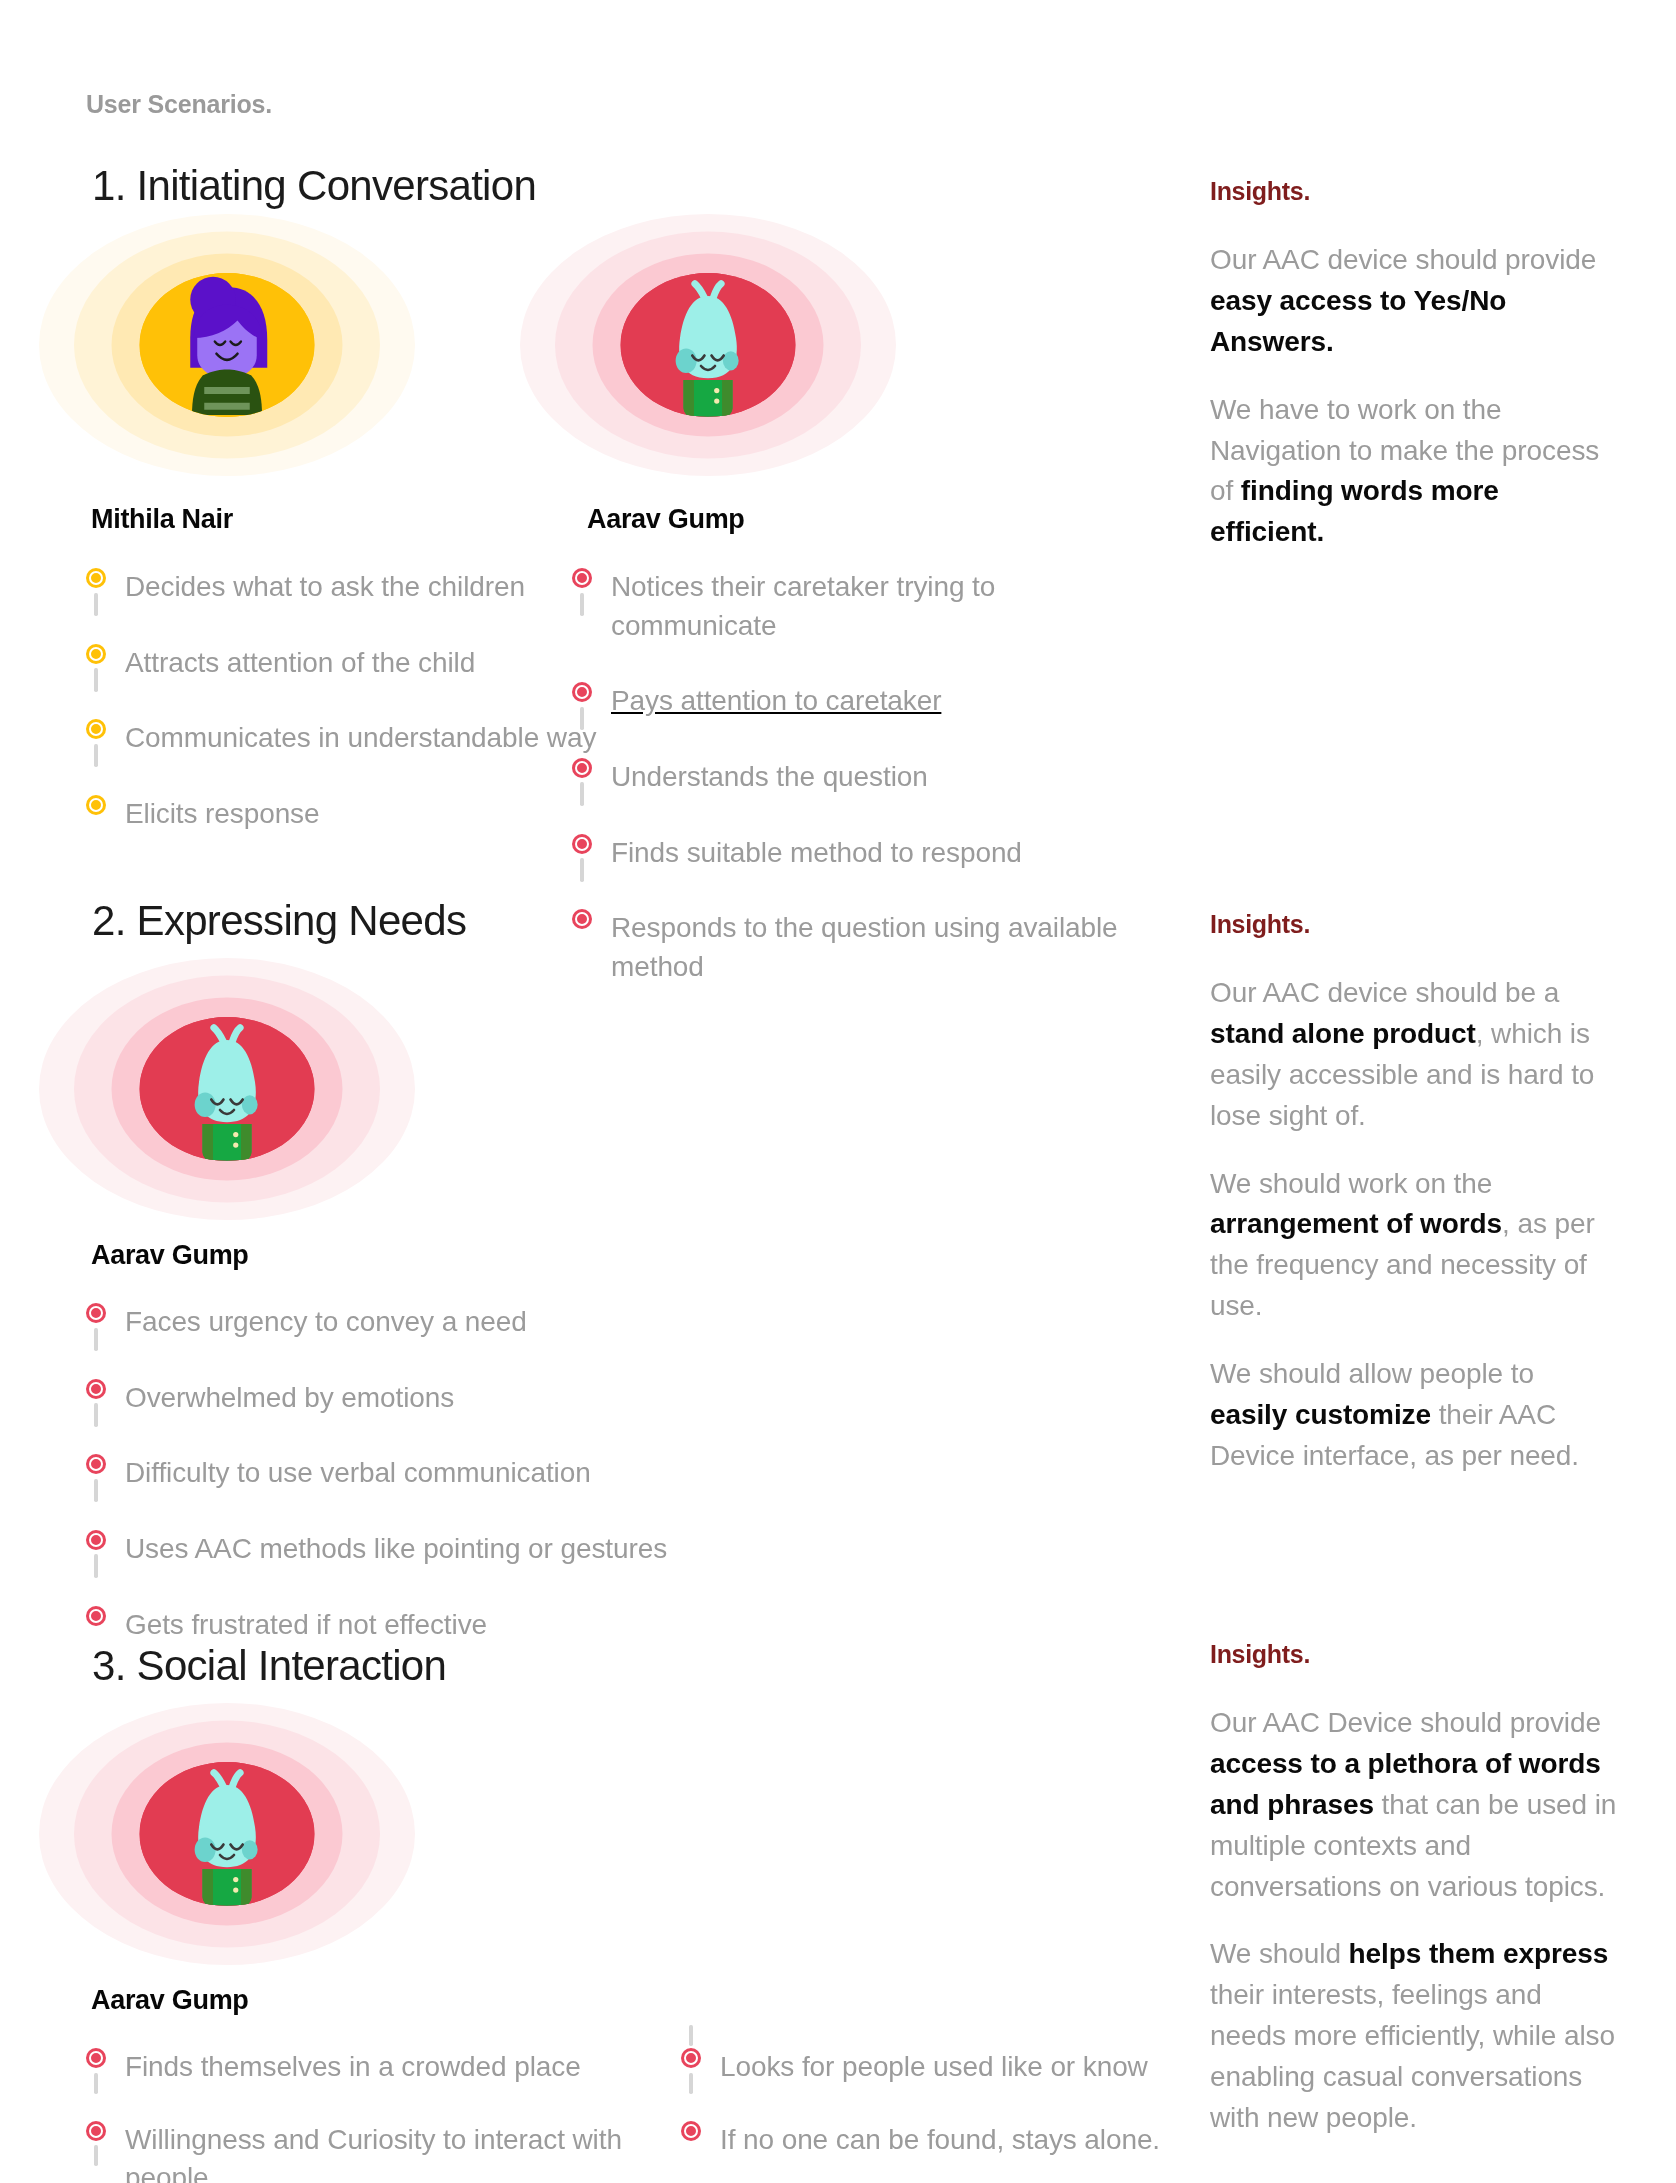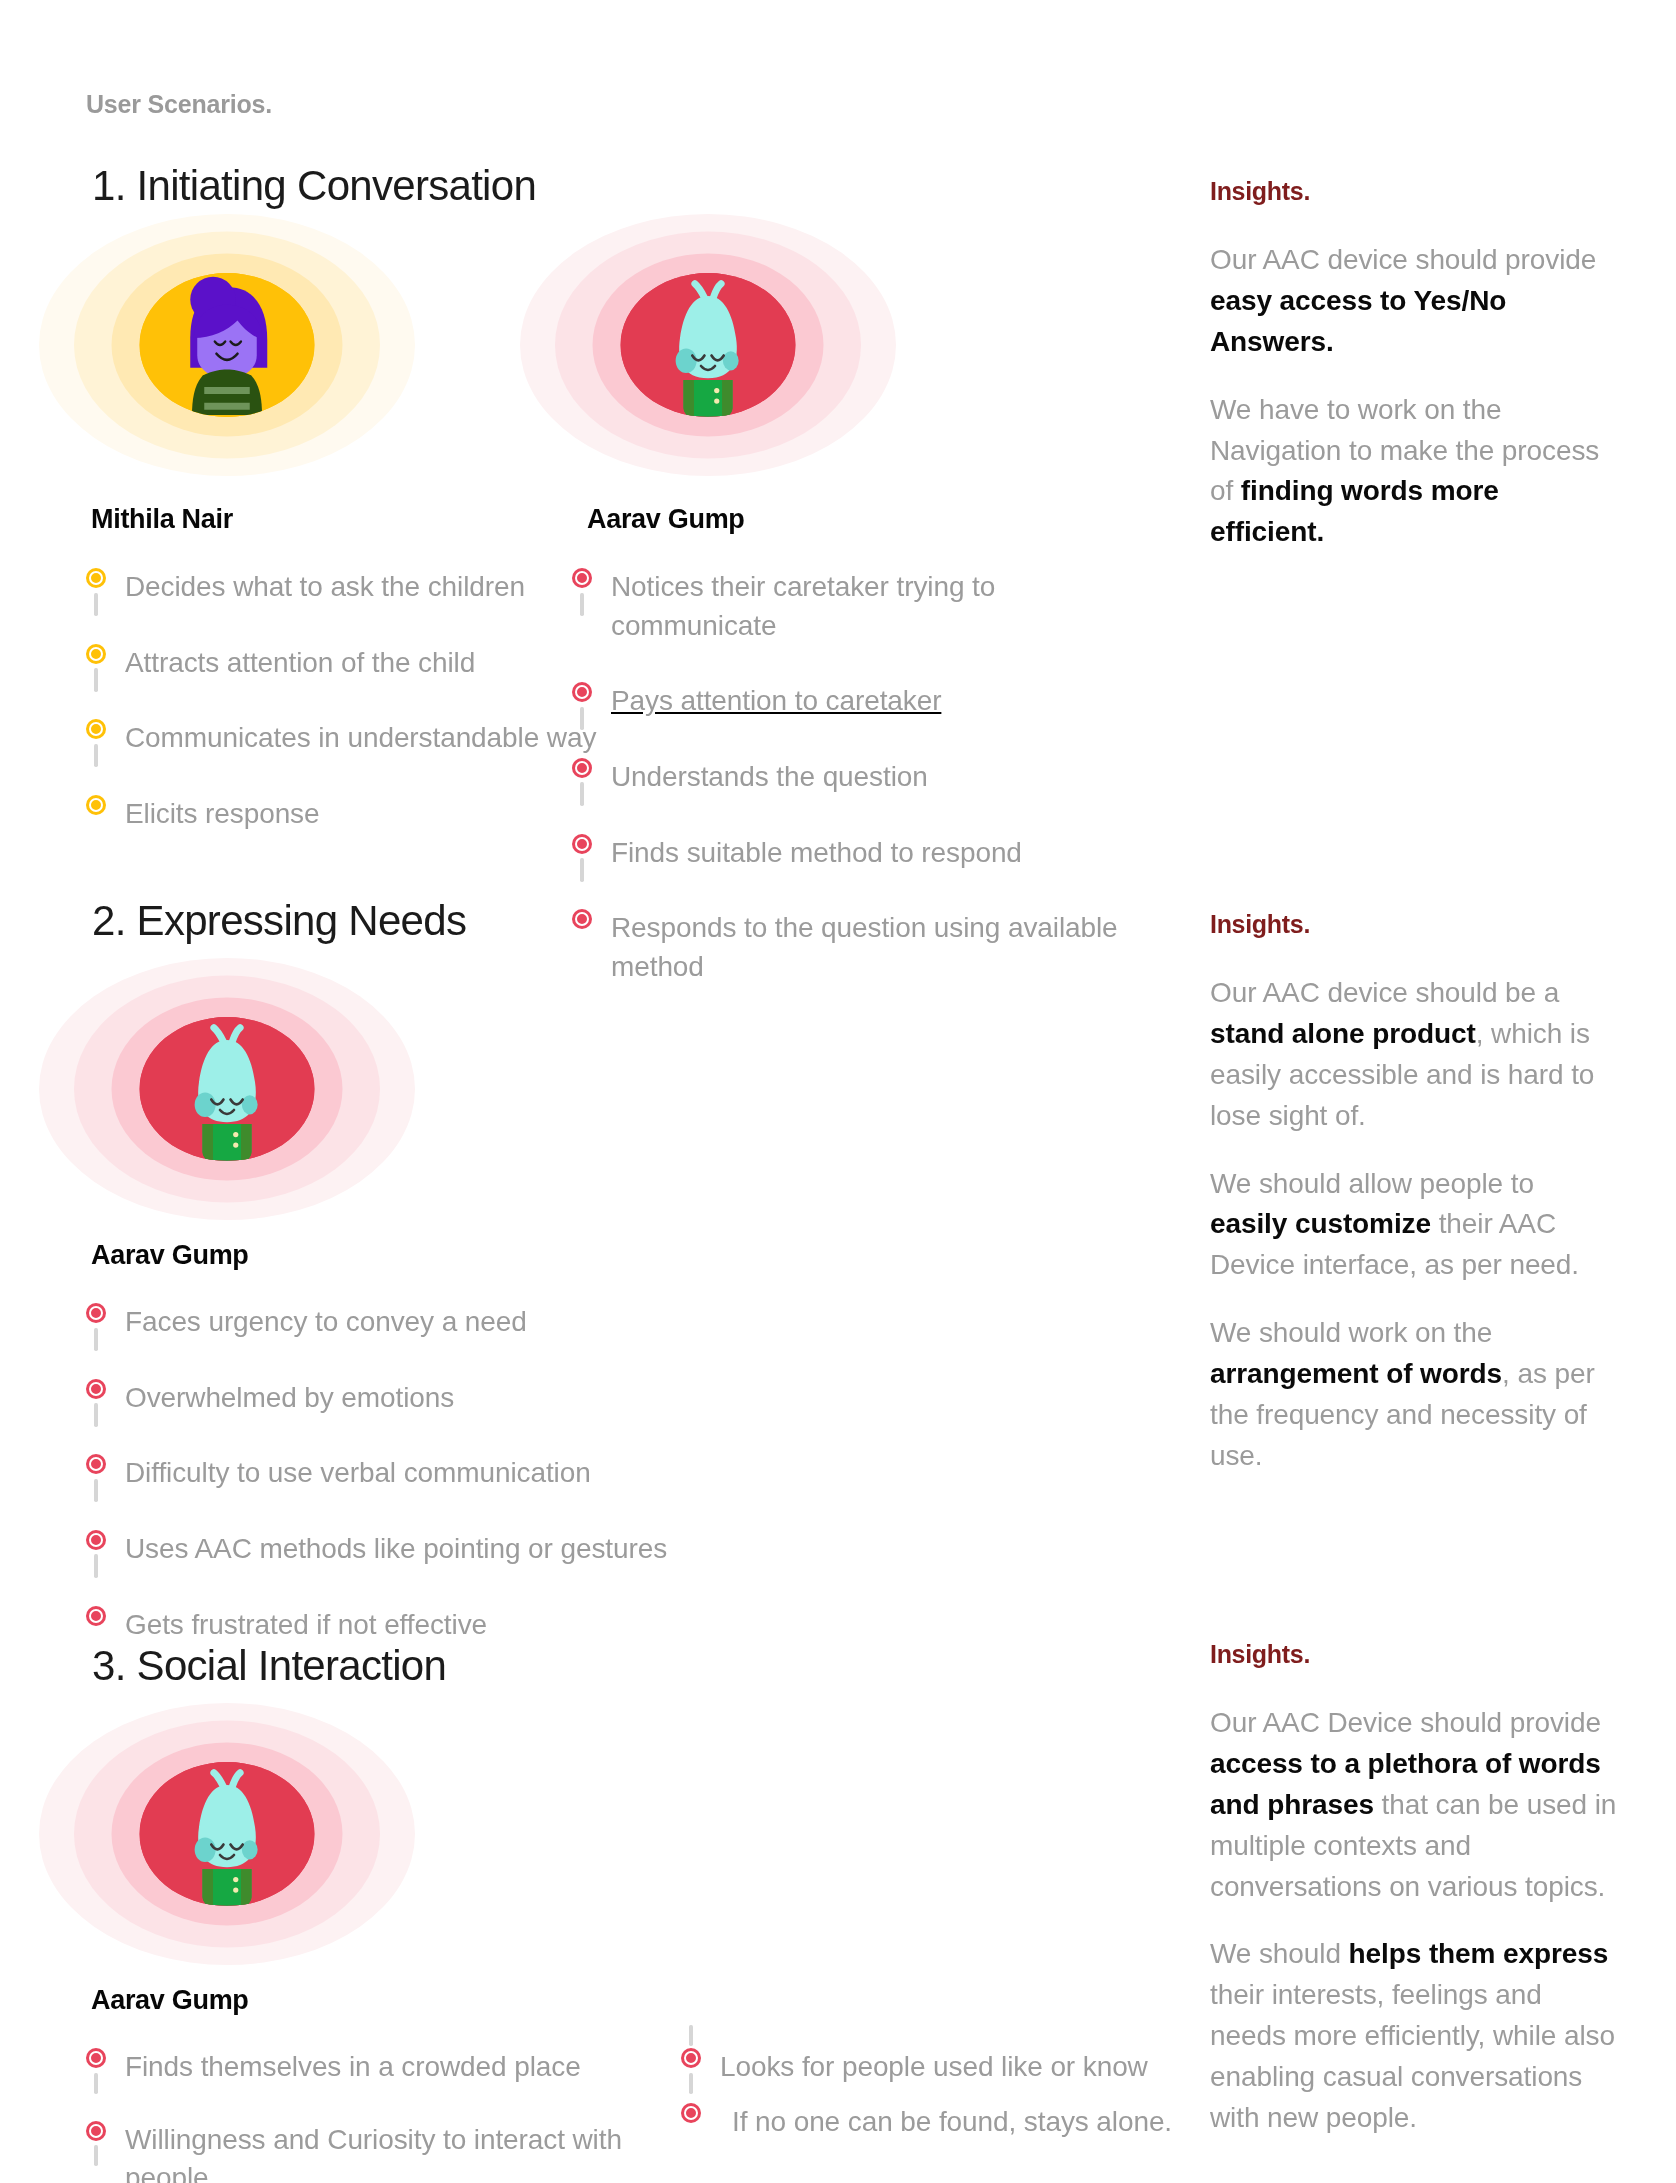--- a/index.html
+++ b/index.html
@@ -292,22 +292,22 @@
         <span class="bullet b-red">
             <span class="ring"></span>
           </span>
         <span class="jtext">Gets frustrated if not effective</span>
       </div>
     </div>
 
     <div class="insights" style="left:1210px; top:910px;">
       <div class="ins-title">Insights.</div>
       <div class="ins-para"><span>Our AAC device should be a </span><b>stand alone product</b><span>, which is easily accessible and is hard to lose sight of.</span></div>
+      <div class="ins-para"><span>We should work on the </span><b>arrangement of words</b><span>, as per the frequency and necessity of use.</span></div>
       <div class="ins-para"><span>We should allow people to </span><b>easily customize</b><span> their AAC Device interface, as per need.</span></div>
-      <div class="ins-para"><span>We should work on the </span><b>arrangement of words</b><span>, as per the frequency and necessity of use.</span></div>
     </div>
   </div>
 
   <div class="section" style="top:0;">
 
     <div class="sec-title" style="top:1642px;">3.  Social Interaction</div>
 
     <div class="avatar-wrap halo-r" style="left:39px; top:1703px;">
       <div class="halo h4"></div>
       <div class="halo h3"></div>
@@ -360,21 +360,21 @@
 
     <div class="journey" style="left:681px; top:2048px;">
       <span class="connector" style="top:-23px; height:21px;"></span>
       <div class="jrow">
         <span class="bullet b-red">
             <span class="ring"></span>
           </span>
         <span class="jtext">Looks for people used like or know</span>
         <span class="connector" style="top:24.5px; height:21px;"></span>
       </div>
-      <div class="jrow" style="margin-top:16px;gap:12px;">
+      <div class="jrow" style="margin-top:34px;">
         <span class="bullet b-red">
             <span class="ring"></span>
           </span>
         <span class="jtext">If no one can be found, stays alone.</span>
       </div>
     </div>
 
     <div class="insights" style="left:1210px; top:1640px;">
       <div class="ins-title">Insights.</div>
       <div class="ins-para"><span>Our AAC Device should provide </span><b>access to a plethora of words and phrases</b><span> that can be used in multiple contexts and conversations on various topics.</span></div>

